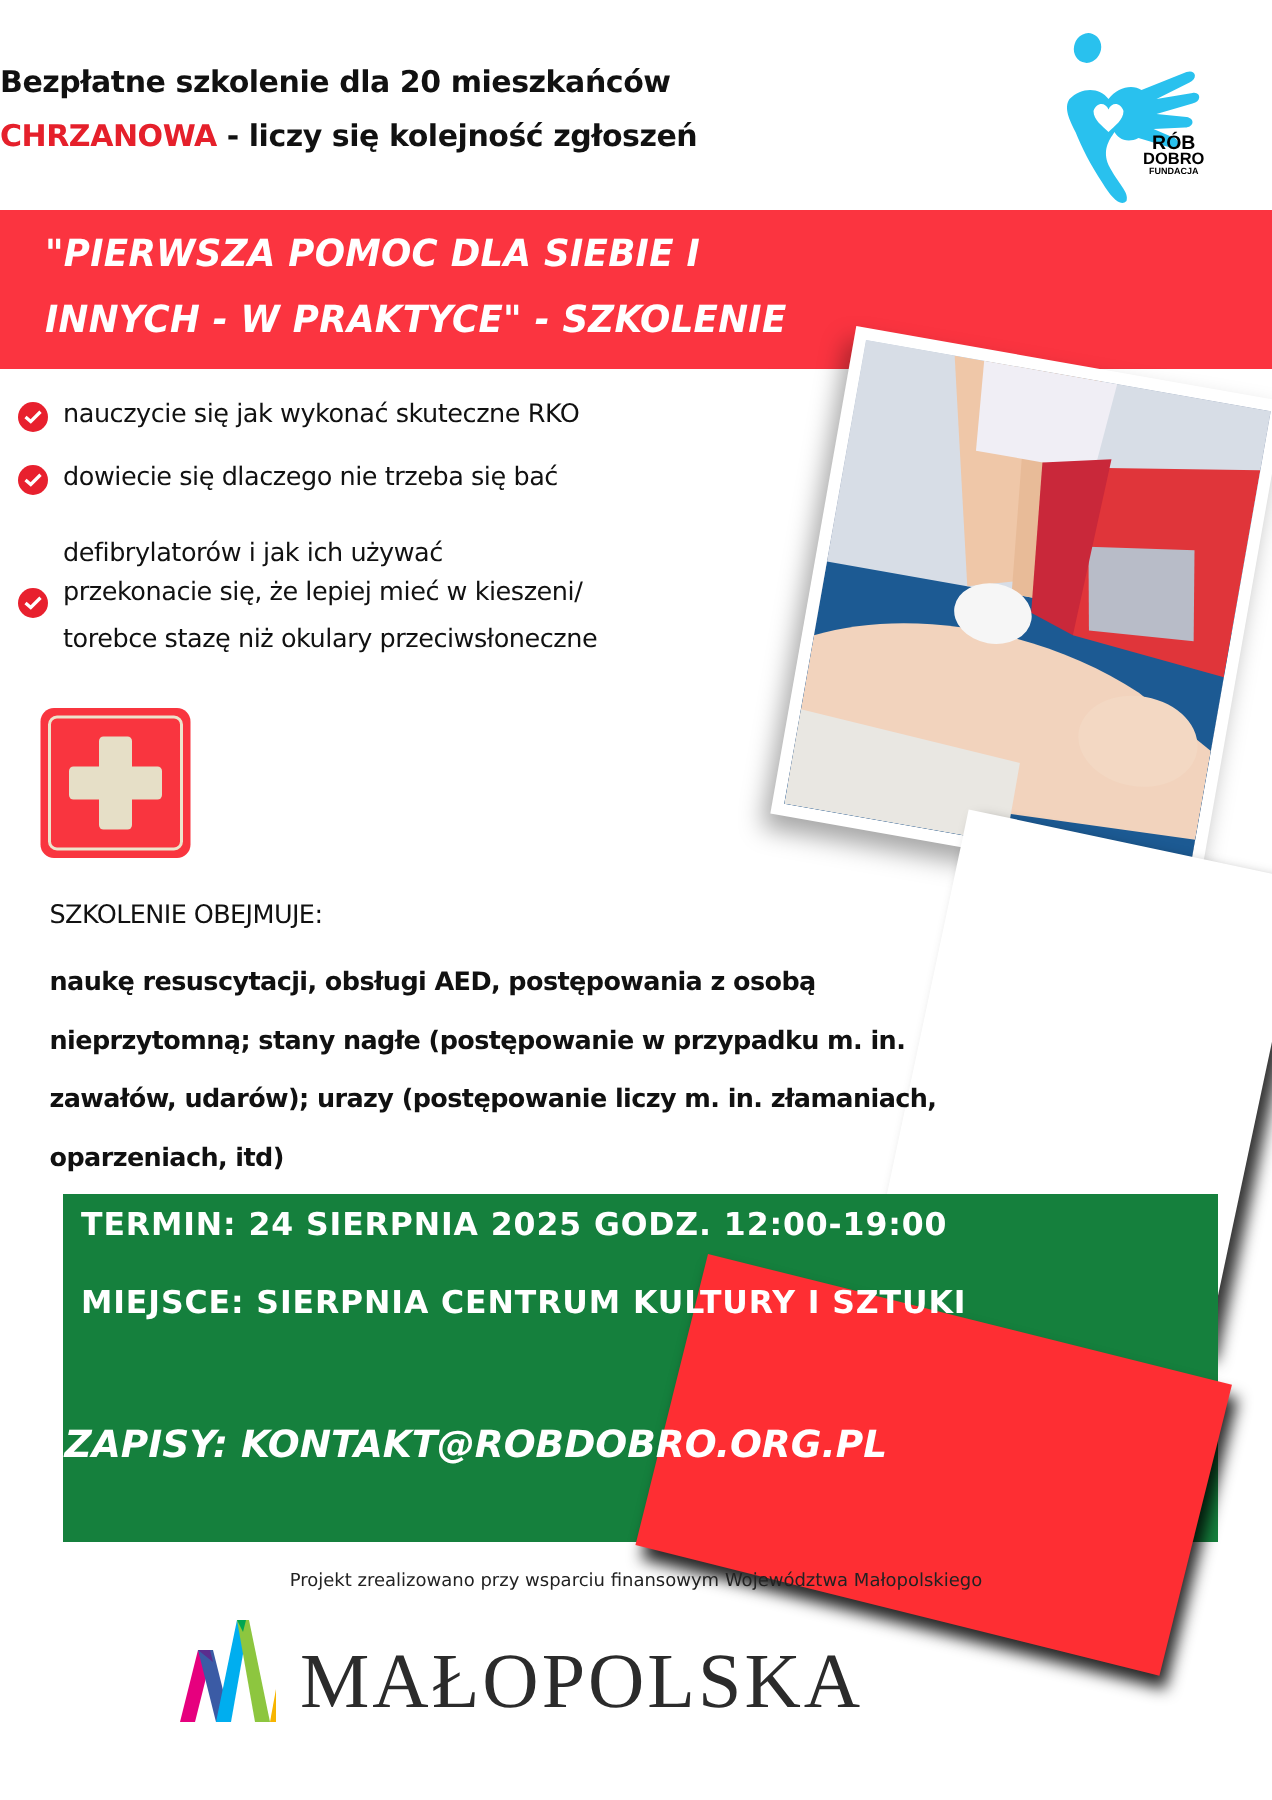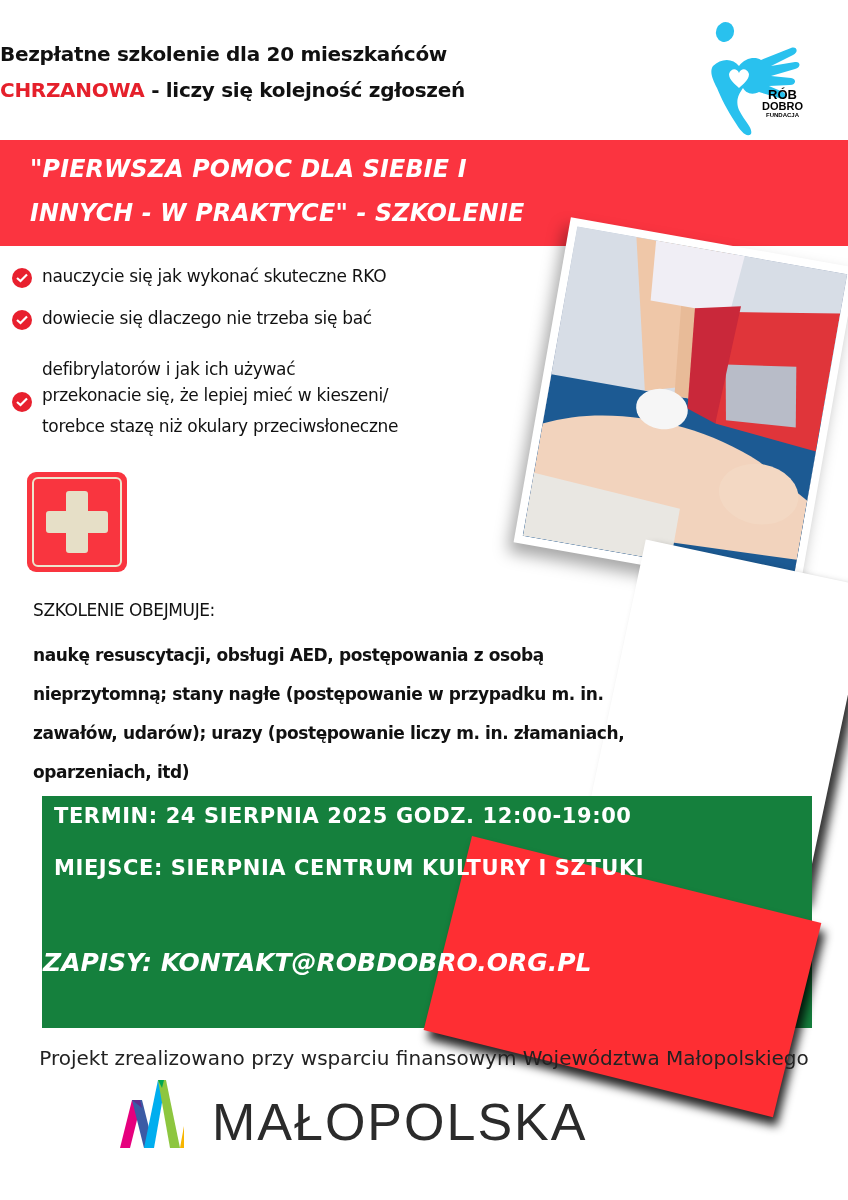--- a/index.html
+++ b/index.html
@@ -37,22 +37,22 @@
   
   .inc-heading { position:absolute; left:33px; top:600px; font-weight:normal; font-size:17px; letter-spacing:-0.4px; }
   .inc-line { position:absolute; left:33px; font-weight:bold; font-size:17px; letter-spacing:-0.4px; white-space:nowrap; }
 
   
   .info-box { position:absolute; left:24px; top:796px; width:770px; height:232px; background:#15803d;margin-left:18px; }
   .info-line { position:absolute; left:35px; color:#fff; font-weight:bold; font-size:21px; letter-spacing:0.6px; white-space:nowrap; }
   .info-big { position:absolute; left:35px; color:#fff; font-weight:bold; font-style:italic; font-size:25px; white-space:nowrap; }
 
   
-  .footer-note { position:absolute; left:0; width:848px; top:1046px; text-align:center; font-size:20px; color:#222; }
-  .malo-text { position:absolute; left:212px; top:1092px; font-family:Liberation Sans, sans-serif; font-size:52px; color:#2b2b2b; letter-spacing:2px; }
+  .footer-note { position:absolute; left:0; width:848px; top:1046px; text-align:center; font-size:12px; color:#222; }
+  .malo-text { position:absolute; left:200px; top:1092px; font-family:Liberation Serif, serif; font-size:52px; color:#2b2b2b; letter-spacing:2px; }
   .malo-logo { position:absolute; left:118px; top:1080px; width:80px; height:70px; }
 </style>
 </head>
 <body>
 
 <div class="head-line" style="top:42px;">Bezpłatne szkolenie dla 20 mieszkańców</div>
 <div class="head-line" style="top:78px;"><span class="red">CHRZANOWA</span><span> - liczy się kolejność zgłoszeń</span></div>
 
 <svg class="logo" viewBox="0 0 110 120">
   <ellipse cx="30" cy="14" rx="9" ry="10" fill="#29c1ee" transform="rotate(20 30 14)"></ellipse>

